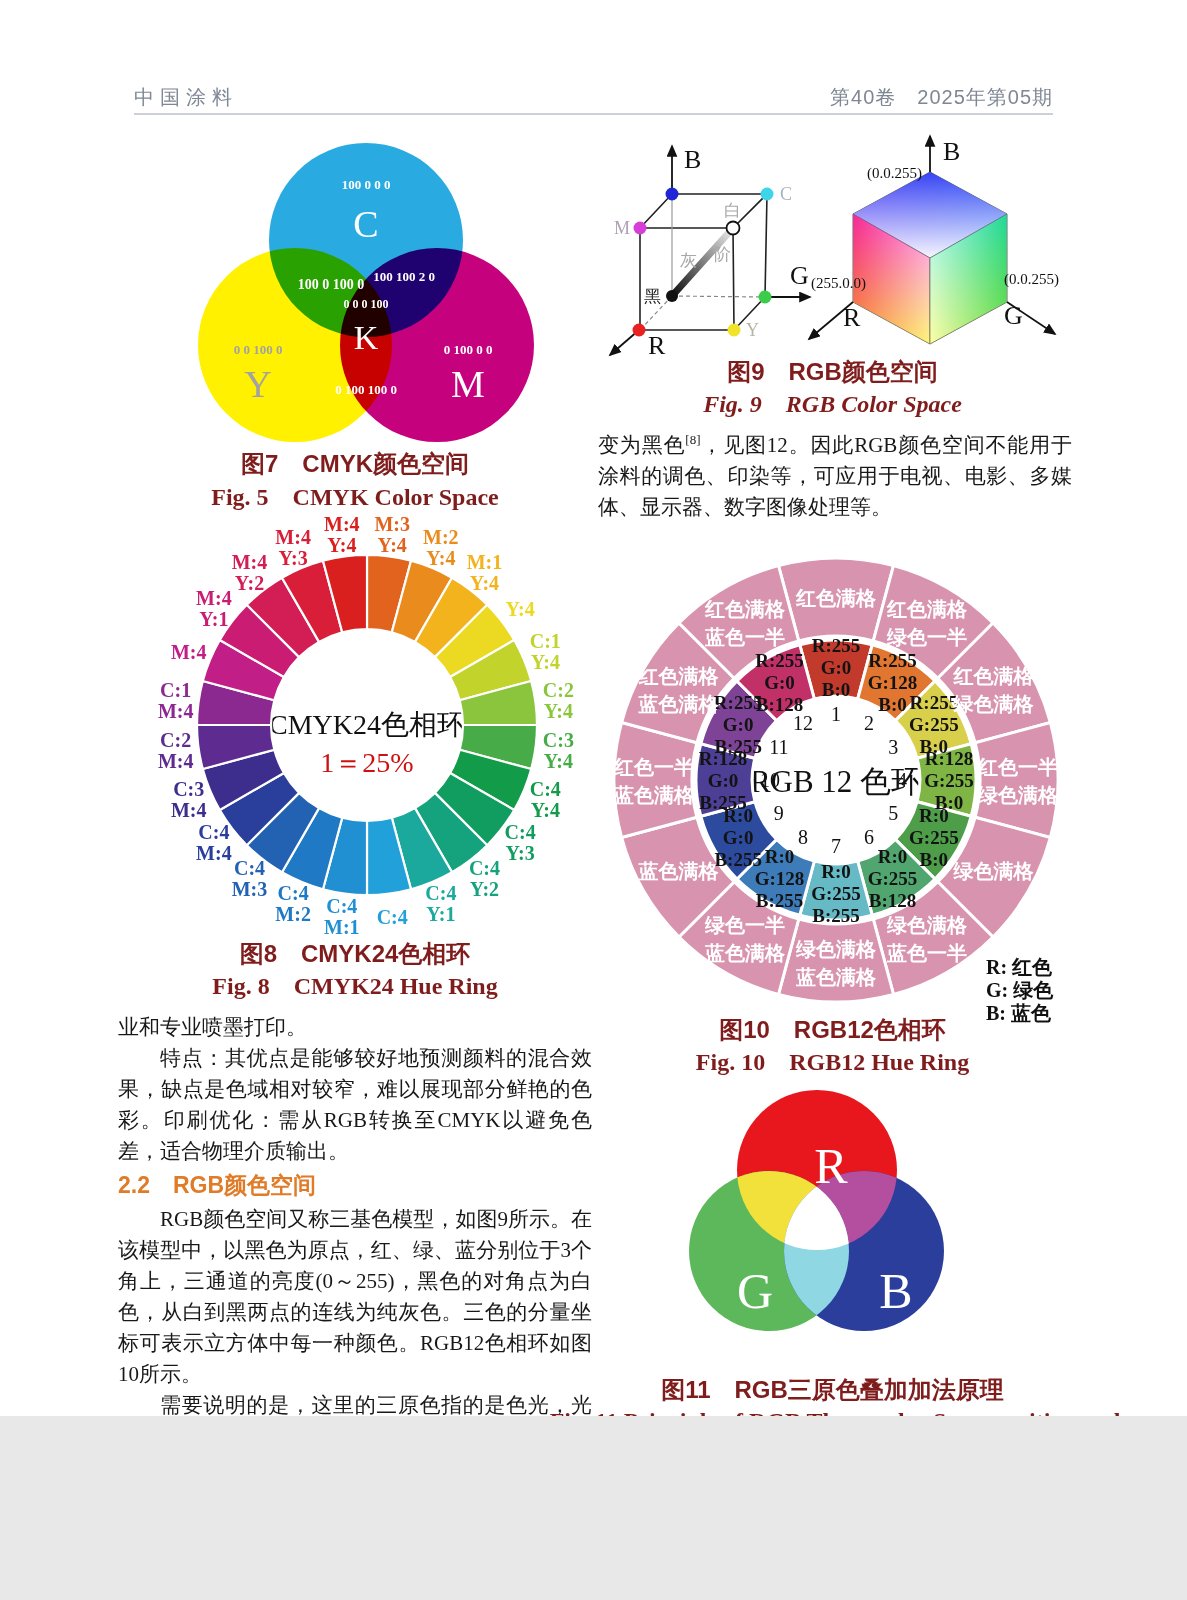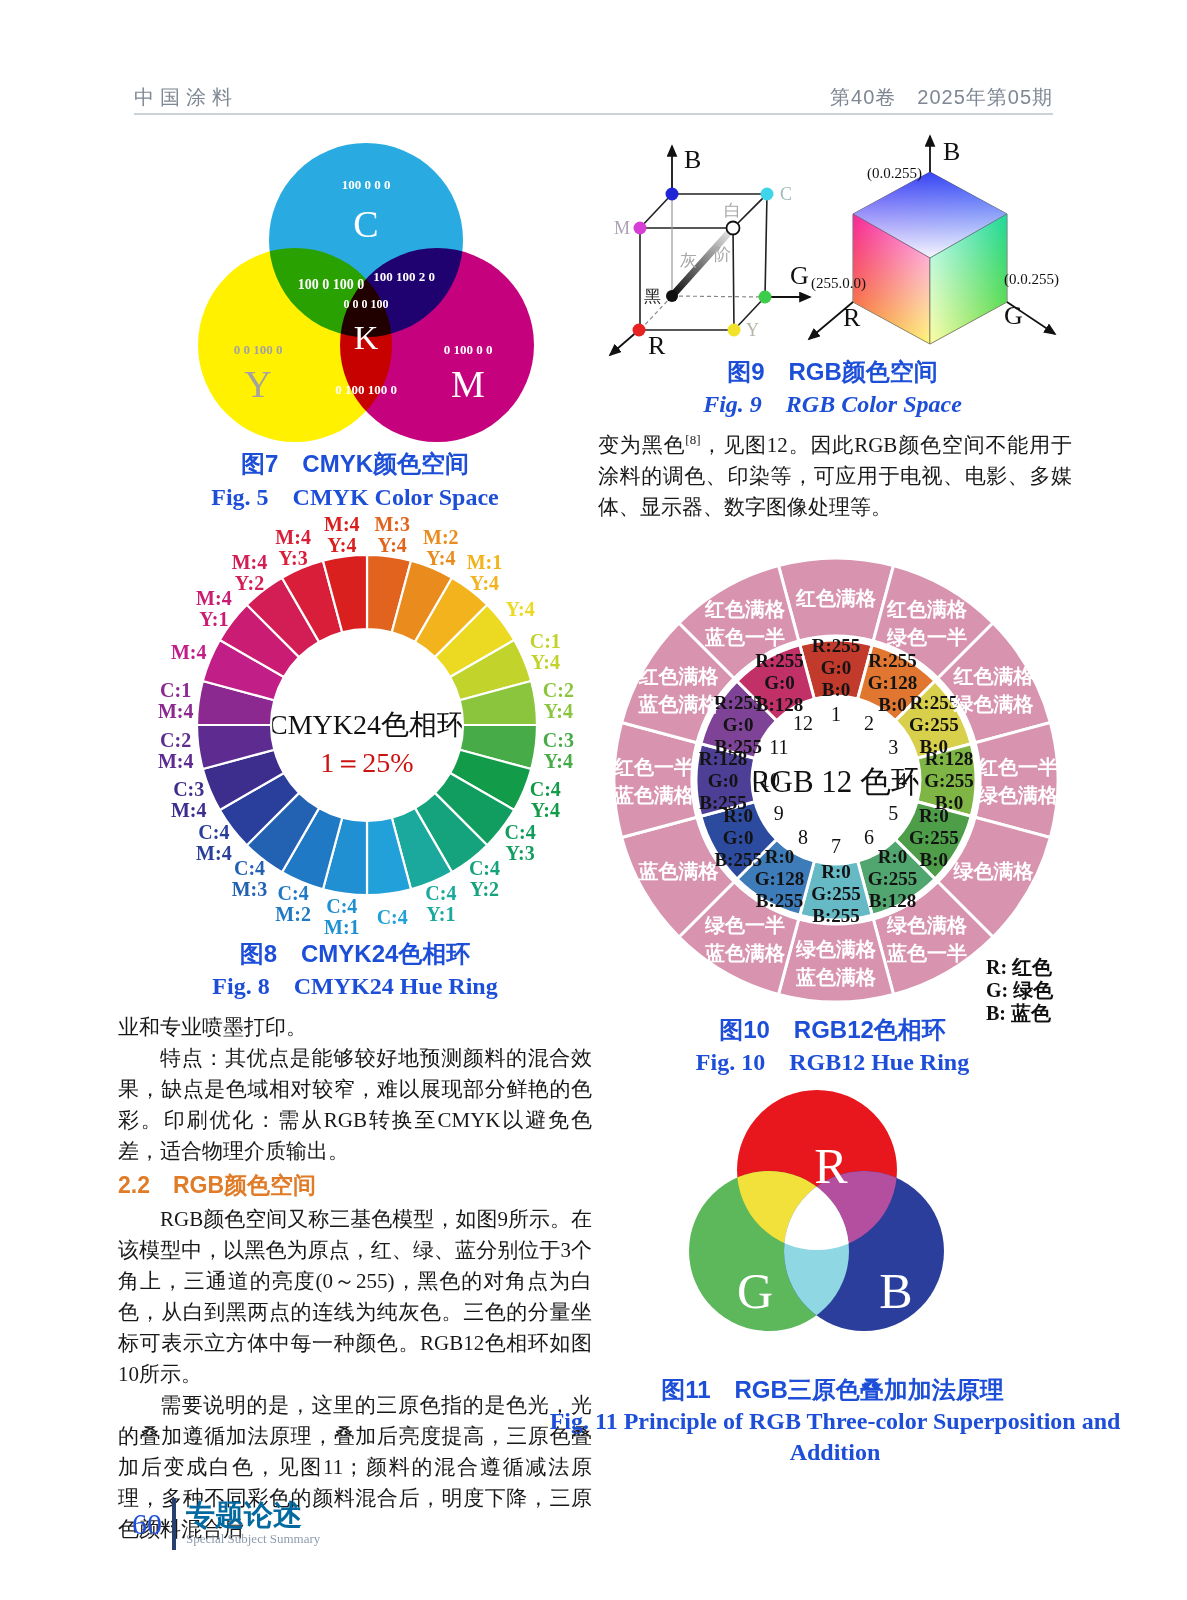--- a/index.html
+++ b/index.html
@@ -1,22 +1,22 @@
 <!DOCTYPE html>
 <html><head>
 <meta charset="utf-8">
 <style>
   html,body{margin:0;padding:0;background:#e8e8e8;}
-  #page{position:relative;width:1187px;height:1600px;background:#ffffff;overflow:hidden;
+  #page{position:relative;width:1187px;height:1416px;background:#ffffff;overflow:hidden;
         font-family:"Liberation Serif",serif;color:#181818;}
   .abs{position:absolute;}
   svg{overflow:visible;}
   .hdr{font-family:"Liberation Sans",sans-serif;font-size:20px;color:#7e8793;}
   .rule{background:#ccd1d7;height:2px;}
-  .cap{text-align:center;font-weight:bold;color:#1d4ed8;}
+  .cap{text-align:center;font-weight:bold;color:#7f1d1d;}
   .cap-zh{font-family:"Liberation Sans",sans-serif;font-size:24px;}
   .cap-en{font-family:"Liberation Serif",serif;font-size:24px;}
   .body-p{font-size:21px;line-height:31px;text-align:justify;text-justify:inter-character;
           font-family:"Liberation Serif",serif;color:#181818;margin:0;}
   .indent{text-indent:2em;}
   .h22{font-family:"Liberation Sans",sans-serif;font-weight:bold;font-size:23px;color:#e07c28;
        margin:3px 0;line-height:31px;}
   .venn{isolation:isolate;}
   .vc{position:absolute;width:194px;height:194px;border-radius:50%;mix-blend-mode:multiply;}
   .vlab{position:absolute;transform:translate(-50%,-50%);white-space:nowrap;font-weight:bold;

